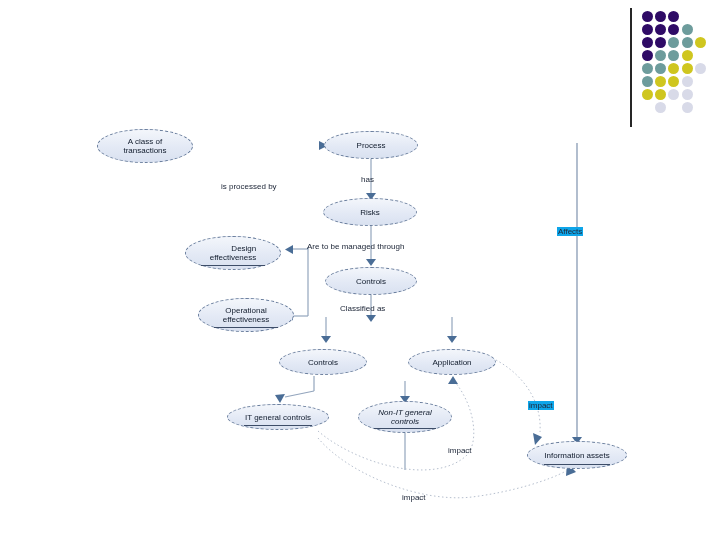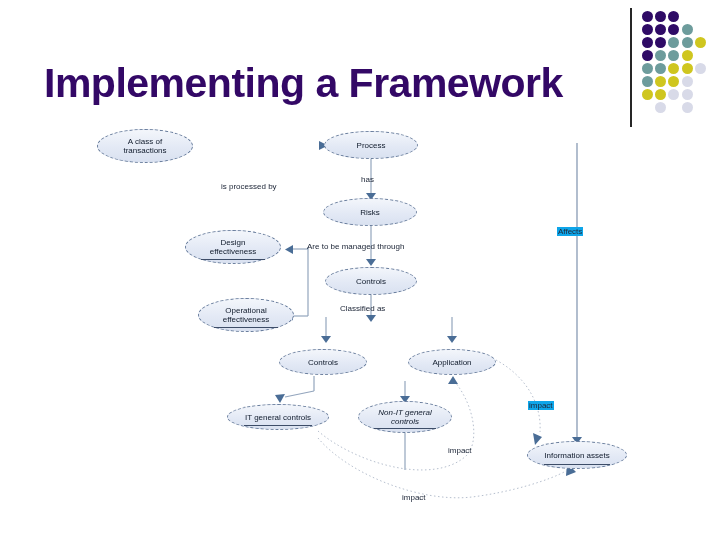--- a/index.html
+++ b/index.html
@@ -15,21 +15,20 @@
            font-size:8px;line-height:9px;color:#0f1a2b;white-space:pre-line;box-sizing:border-box;}
   .ul{position:absolute;left:16%;right:16%;bottom:3px;border-bottom:1px solid #3d4d68;}
   .edge-label{position:absolute;font-size:8px;line-height:9px;color:#20293a;white-space:nowrap;}
   .bg-white{background:#0ea5e9;padding:0 1px;}
 </style>
 </head>
 <body>
 
 <div class="stage">
 
-  <div class="title">Implementing a Framework</div>
 
   <div class="vline"></div>
   <div id="dots">
       <div class="dot" style="left: 642px; top: 11px; background: rgb(47, 11, 102);"></div>
       <div class="dot" style="left: 655.2px; top: 11px; background: rgb(47, 11, 102);"></div>
       <div class="dot" style="left: 668.4px; top: 11px; background: rgb(47, 11, 102);"></div>
       <div class="dot" style="left: 642px; top: 24px; background: rgb(47, 11, 102);"></div>
       <div class="dot" style="left: 655.2px; top: 24px; background: rgb(47, 11, 102);"></div>
       <div class="dot" style="left: 668.4px; top: 24px; background: rgb(47, 11, 102);"></div>
       <div class="dot" style="left: 681.6px; top: 24px; background: rgb(109, 156, 156);"></div>
@@ -97,21 +96,21 @@
       <polygon points="448,384 458,384 453,376" fill="#4a6d96"></polygon>
     </g>
   </svg>
 
   <div id="nodes">
       <div class="ellipse" style="left: 97px; top: 129px; width: 96px; height: 34px;"><span>A class of
 transactions</span></div>
       <div class="ellipse" style="left: 324px; top: 131px; width: 94px; height: 28px;"><span>Process</span></div>
       <div class="ellipse" style="left: 323px; top: 198px; width: 94px; height: 28px;"><span>Risks</span></div>
       <div class="ellipse" style="left: 325px; top: 267px; width: 92px; height: 28px;"><span>Controls</span></div>
-      <div class="ellipse" style="left: 185px; top: 230px; width: 96px; height: 34px;"><span>Design
+      <div class="ellipse" style="left: 185px; top: 236px; width: 96px; height: 34px; text-align: right;"><span>Design
 effectiveness</span><span class="ul"></span></div>
       <div class="ellipse" style="left: 198px; top: 298px; width: 96px; height: 34px;"><span>Operational
 effectiveness</span><span class="ul"></span></div>
       <div class="ellipse" style="left: 279px; top: 349px; width: 88px; height: 26px;"><span>Controls</span></div>
       <div class="ellipse" style="left: 408px; top: 349px; width: 88px; height: 26px;"><span>Application</span></div>
       <div class="ellipse" style="left: 227px; top: 404px; width: 102px; height: 26px;"><span>IT general controls</span><span class="ul"></span></div>
       <div class="ellipse" style="left: 358px; top: 401px; width: 94px; height: 32px; font-style: italic;"><span>Non-IT general
 controls</span><span class="ul"></span></div>
       <div class="ellipse" style="left: 527px; top: 441px; width: 100px; height: 28px;"><span>Information assets</span><span class="ul"></span></div>
     </div>

